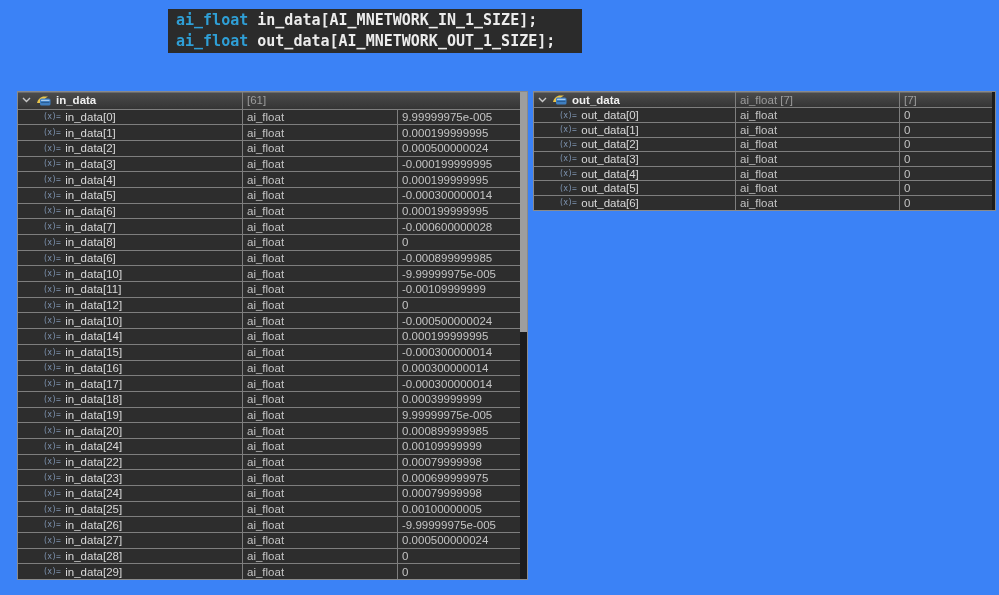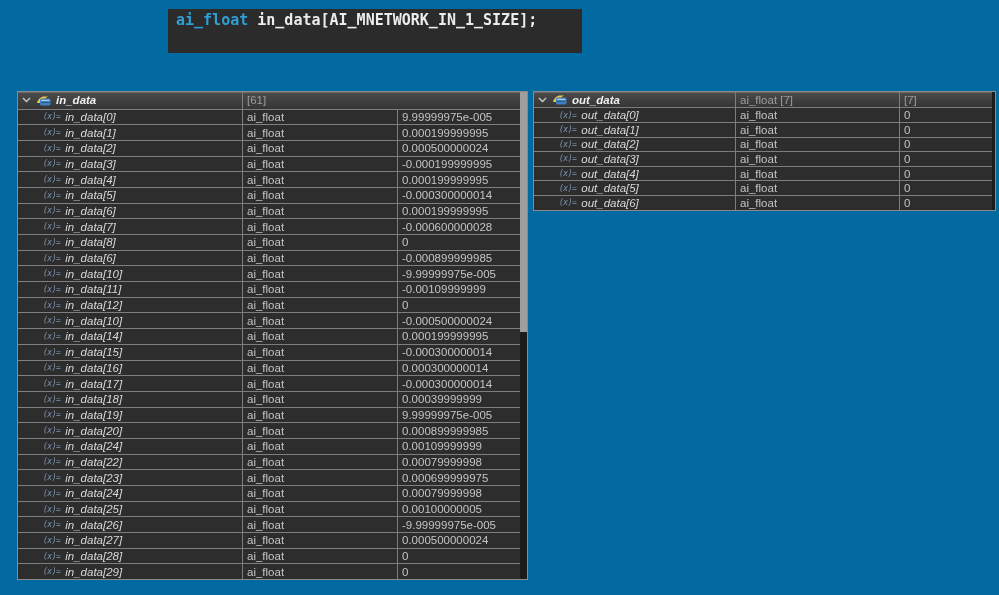--- a/index.html
+++ b/index.html
@@ -1,16 +1,16 @@
 <!DOCTYPE html>
 <html><head>
 <meta charset="utf-8">
 <style>
   html,body{margin:0;padding:0;background:#ffffff;}
-  .page{position:relative;width:999px;height:595px;background:#0369a1;overflow:hidden;
+  .page{position:relative;width:999px;height:595px;background:#3b82f6;overflow:hidden;
         font-family:"Liberation Sans",sans-serif;}
 
   
   .code-block{position:absolute;left:168px;top:9px;width:414px;height:44px;
               background:#2b2b2b;padding:1px 8px;box-sizing:border-box;
               font-family:"DejaVu Sans Mono","Liberation Mono",monospace;
               font-size:15px;font-weight:bold;line-height:21px;color:#ececec;}
   .code-line{white-space:pre;}
   .kw{color:#2f9fd6;}
 
@@ -29,41 +29,42 @@
   #table-in  .trow{grid-template-columns:225px 155px 1fr;height:15.7px;}
   #table-out .trow{grid-template-columns:202px 164px 1fr;height:14.6px;}
   .trow.hrow{border-top:none;background:linear-gradient(180deg,#4c4c4c,#353535);
              box-shadow:inset 0 1px 0 #6a6a6a;}
   #table-in  .trow.hrow{height:16.5px;}
   #table-out .trow.hrow{height:15.4px;}
 
   .cell{height:100%;display:flex;align-items:center;overflow:hidden;white-space:nowrap;
         border-right:1px solid #7e7e7e;box-sizing:border-box;padding:0 4px;}
   .cell:last-child{border-right:none;}
-  .cell.name{padding-left:25px;color:#d8d8d8;font-style:italic;}
+  .cell.name{padding-left:25px;color:#d8d8d8;}
   .hrow .cell.name{padding-left:4px;color:#f0f0f0;font-weight:bold;}
   .hrow .cell.type,.hrow .cell.val{color:#9b9b9b;}
 
   .vicon{font-size:8px;color:#7f95b2;letter-spacing:-0.5px;margin-right:5px;
          font-family:"DejaVu Sans Mono",monospace;flex:0 0 auto;}
   .chev{display:inline-flex;width:12px;margin-right:2px;flex:0 0 auto;}
   .aricon{display:inline-flex;margin-right:5px;flex:0 0 auto;}
 
   
   .vscroll{position:absolute;top:0;right:0;width:7px;height:100%;background:#1c1c1c;}
   .vthumb{position:absolute;top:0;left:0;width:100%;height:240px;background:#9e9e9e;}
   .rstrip{position:absolute;top:0;right:0;width:3px;height:100%;background:#1c1c1c;}
 </style>
 </head>
 <body>
 
 <div class="page">
 
   <div class="code-block">
     <div class="code-line"><span class="kw">ai_float</span><span> in_data[AI_MNETWORK_IN_1_SIZE];</span></div>
+    <div class="code-line"><span class="kw">ai_float</span><span> out_data[AI_MNETWORK_OUT_1_SIZE];</span></div>
   </div>
 
   <div class="vtable" id="table-in">
     <div class="tbody">
       <div class="trow hrow">
         <div class="cell name">
           <span class="chev">
             <svg width="9" height="6" viewBox="0 0 9 6">
                 <path d="M1 1 L4.5 4.5 L8 1" stroke="#c8c8c8" stroke-width="1.4" fill="none"></path>
               </svg>

